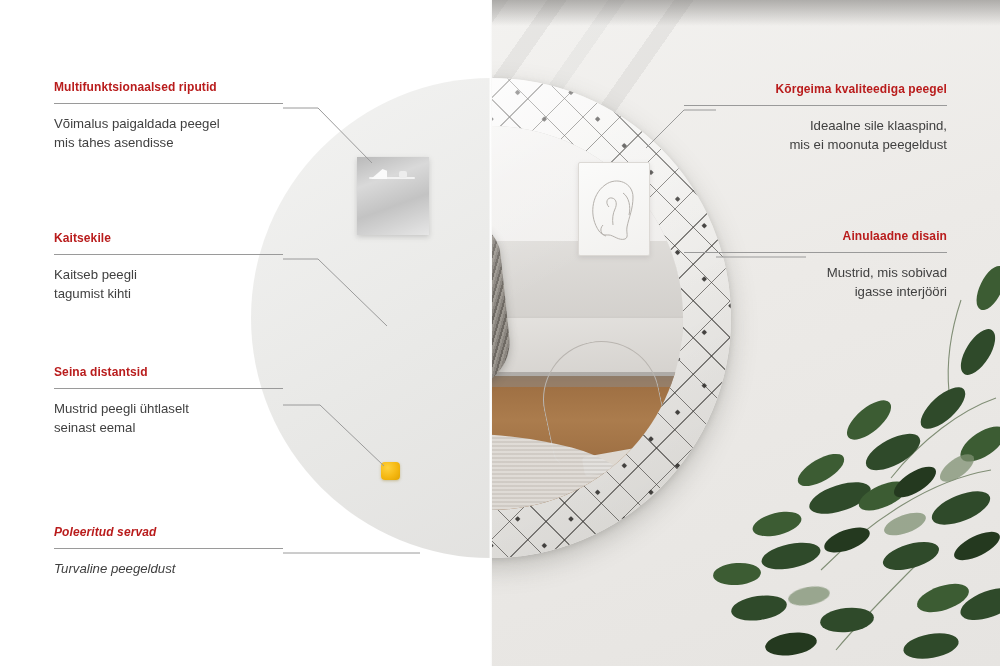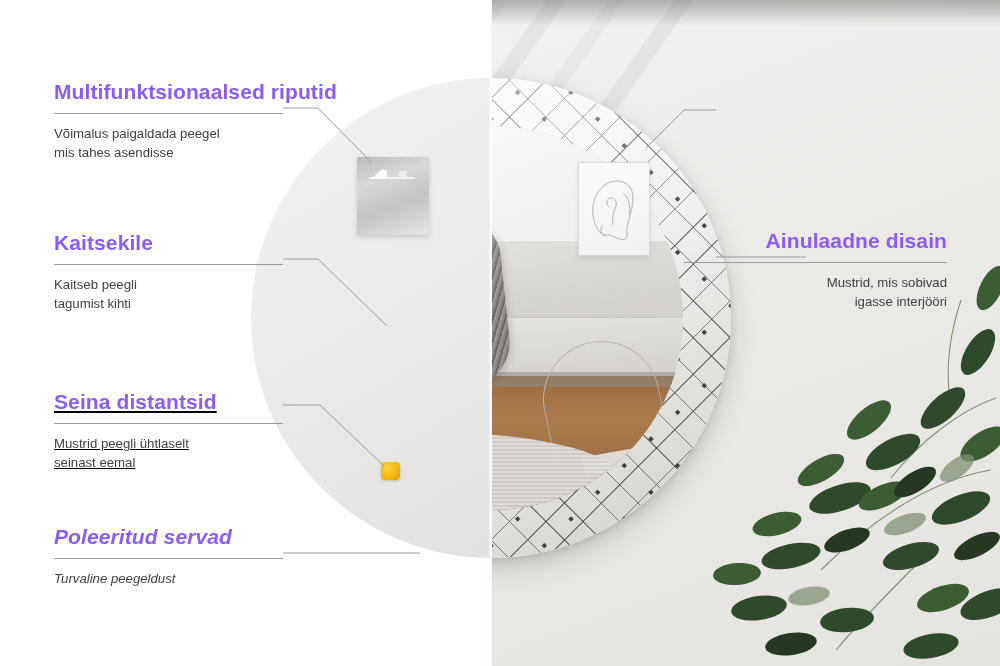--- a/index.html
+++ b/index.html
@@ -124,21 +124,21 @@
   
   .spacer{
     position:absolute;left:381px;top:462px;width:19px;height:18px;border-radius:4px;
     background:radial-gradient(circle at 35% 32%,#ffd23d 0%,#f5b812 55%,#e0a200 100%);
     box-shadow:0 1px 3px rgba(140,110,0,.35);
   }
 
   
   .callout{position:absolute;}
   .callout .title{
-    font-size:21px;font-weight:bold;color:#8b5cf6;letter-spacing:.1px;white-space:nowrap;
+    font-size:12px;font-weight:bold;color:#b91c1c;letter-spacing:.1px;white-space:nowrap;
   }
   .callout .rule{height:1px;background:#9a9a9a;margin:9px 0 11px 0;}
   .callout .desc{font-size:13.2px;line-height:1.42;color:#404040;white-space:pre-line;}
   .callout.right{text-align:right;}
 
   .leader{position:absolute;overflow:visible;pointer-events:none;}
   .leader line{stroke:#9a9a9a;stroke-width:1;}
 </style>
 </head>
 <body>
@@ -258,33 +258,39 @@
 mis tahes asendisse</div>
   </div>
 
   <div class="callout" style="left:54px;top:231px;width:229px;">
     <div class="title">Kaitsekile</div>
     <div class="rule"></div>
     <div class="desc">Kaitseb peegli
 tagumist kihti</div>
   </div>
 
-  <div class="callout" style="left:54px;top:390px;width:229px;text-decoration:underline;">
+  <div class="callout" style="left:54px;top:365px;width:229px;">
     <div class="title">Seina distantsid</div>
     <div class="rule"></div>
     <div class="desc">Mustrid peegli ühtlaselt
 seinast eemal</div>
   </div>
 
   <div class="callout" style="left:54px;top:525px;width:229px;font-style:italic;">
     <div class="title">Poleeritud servad</div>
     <div class="rule"></div>
     <div class="desc">Turvaline peegeldust</div>
   </div>
 
+  <div class="callout right" style="left:684px;top:82px;width:263px;">
+    <div class="title">Kõrgeima kvaliteediga peegel</div>
+    <div class="rule"></div>
+    <div class="desc">Ideaalne sile klaaspind,
+mis ei moonuta peegeldust</div>
+  </div>
 
   <div class="callout right" style="left:684px;top:229px;width:263px;">
     <div class="title">Ainulaadne disain</div>
     <div class="rule"></div>
     <div class="desc">Mustrid, mis sobivad
 igasse interjööri</div>
   </div>
 
 </div>
 

